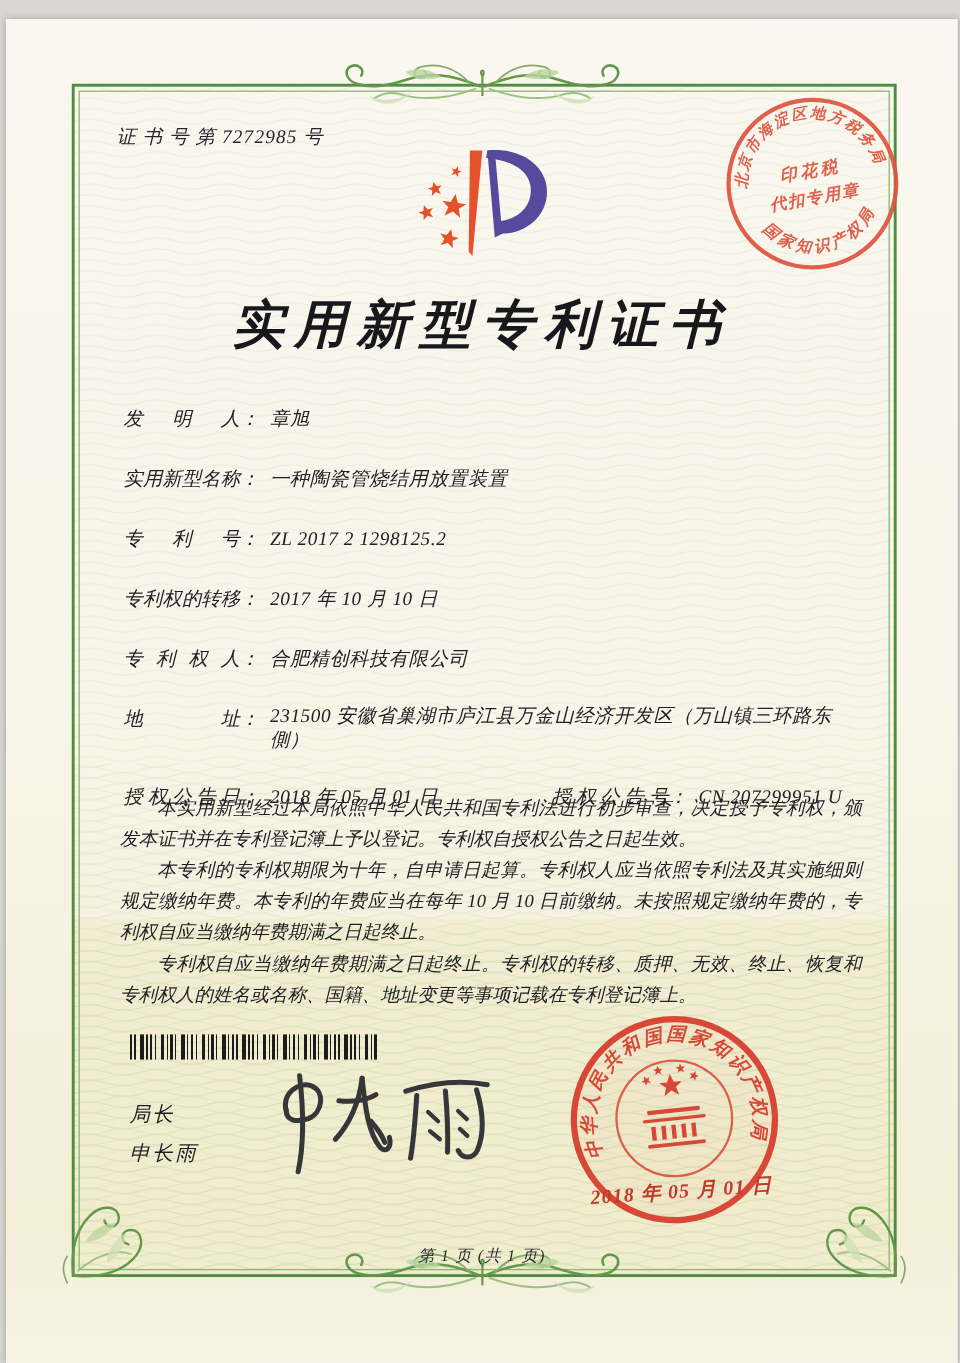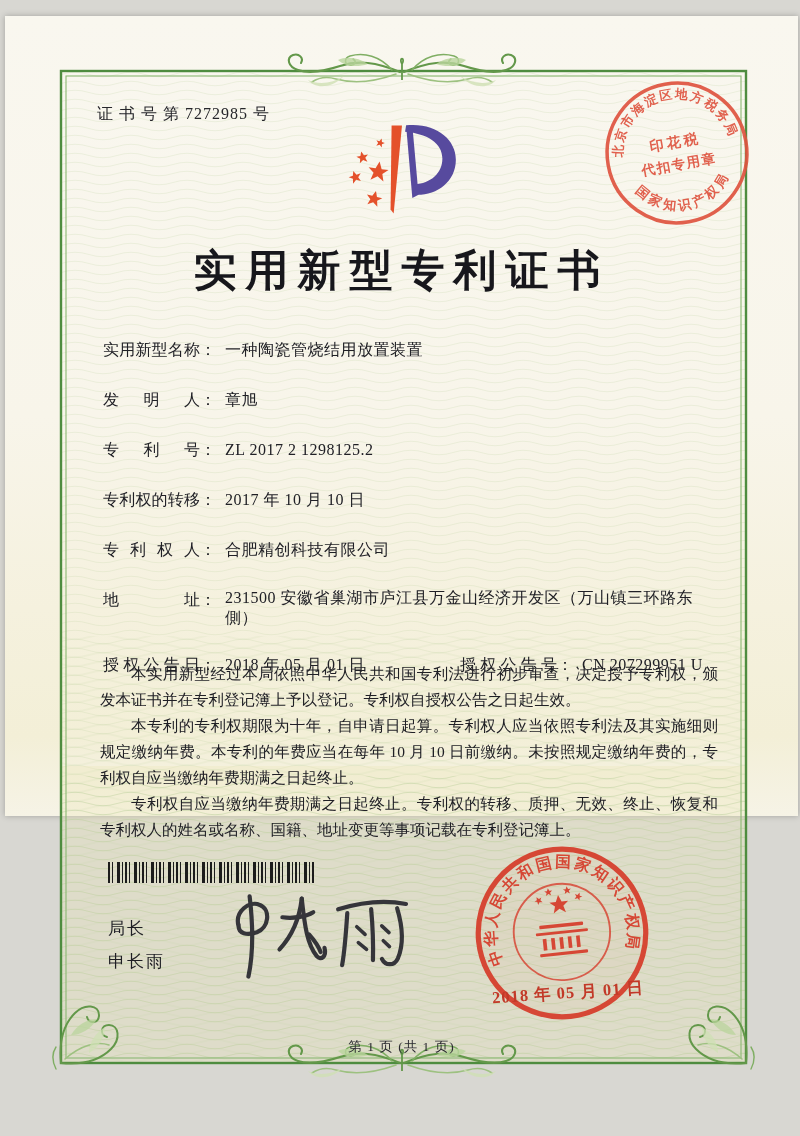--- a/index.html
+++ b/index.html
@@ -2,23 +2,24 @@
 <html><head>
 <meta charset="utf-8">
 <style>
   html,body{margin:0;padding:0;}
   body{
     width:800px;height:1136px;overflow:hidden;position:relative;
     background:#d8d7d2;
     font-family:"Liberation Serif","DejaVu Serif",serif;
   }
   #paper{
-    position:absolute;left:5px;top:16px;width:793px;height:800px;
+    position:absolute;left:5px;top:16px;width:793px;height:1120px;
     background:linear-gradient(180deg,#f9f7ef 0%,#f8f5ea 50%,#f5f1de 74%,#f3efd7 90%,#f6f3e6 100%);
     box-shadow:0 0 6px rgba(0,0,0,.25);
+    font-style:italic;
   }
   .abs{position:absolute;}
   #ornaments{position:absolute;left:0;top:0;width:793px;height:1120px;pointer-events:none;}
 
   #cert-no{left:92px;top:88px;font-size:16px;letter-spacing:1px;color:#26262b;}
   #logo{left:341px;top:106px;width:114px;height:96px;}
   #title{left:0;top:226px;width:100%;text-align:center;font-size:43px;font-weight:700;
          letter-spacing:9px;color:#17171c;}
 
   #fields{left:98px;top:322px;width:614px;font-size:16px;color:#202026;}
@@ -116,24 +117,24 @@
     <use href="#lstar" transform="translate(27,74) scale(.8) rotate(14)"></use>
     <polygon points="44,3 54,3 46,88 43,84" fill="#e4512b"></polygon>
     <polygon points="58,3 64,3 70,70 64,73" fill="#574a9e"></polygon>
     <path d="M58 3 C86 0 106 16 106 36 C106 57 88 70 69 70 L66 60 C82 59 93 49 93 35 C93 20 79 11 57 9 Z" fill="#574a9e"></path>
   </svg>
 
   <div class="abs" id="title">实用新型专利证书</div>
 
   <div class="abs" id="fields">
     <div class="frow">
+      <span class="f-label">发明人</span><span class="f-colon">：</span><span class="f-value">章旭</span>
+    </div>
+    <div class="frow">
       <span class="f-label">实用新型名称</span><span class="f-colon">：</span><span class="f-value">一种陶瓷管烧结用放置装置</span>
-    </div>
-    <div class="frow">
-      <span class="f-label">发明人</span><span class="f-colon">：</span><span class="f-value">章旭</span>
     </div>
     <div class="frow">
       <span class="f-label">专利号</span><span class="f-colon">：</span><span class="f-value">ZL 2017 2 1298125.2</span>
     </div>
     <div class="frow">
       <span class="f-label">专利权的转移</span><span class="f-colon">：</span><span class="f-value">2017 年 10 月 10 日</span>
     </div>
     <div class="frow">
       <span class="f-label">专利权人</span><span class="f-colon">：</span><span class="f-value">合肥精创科技有限公司</span>
     </div>

